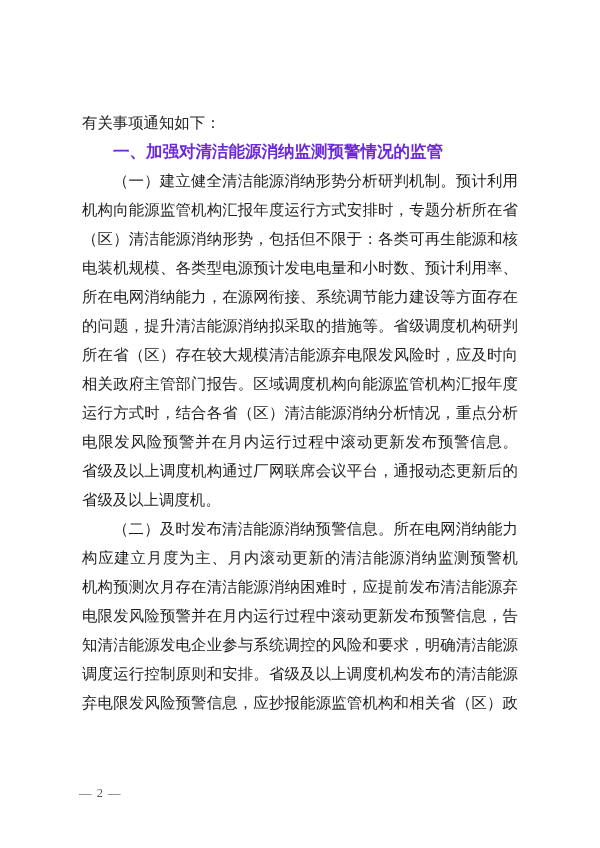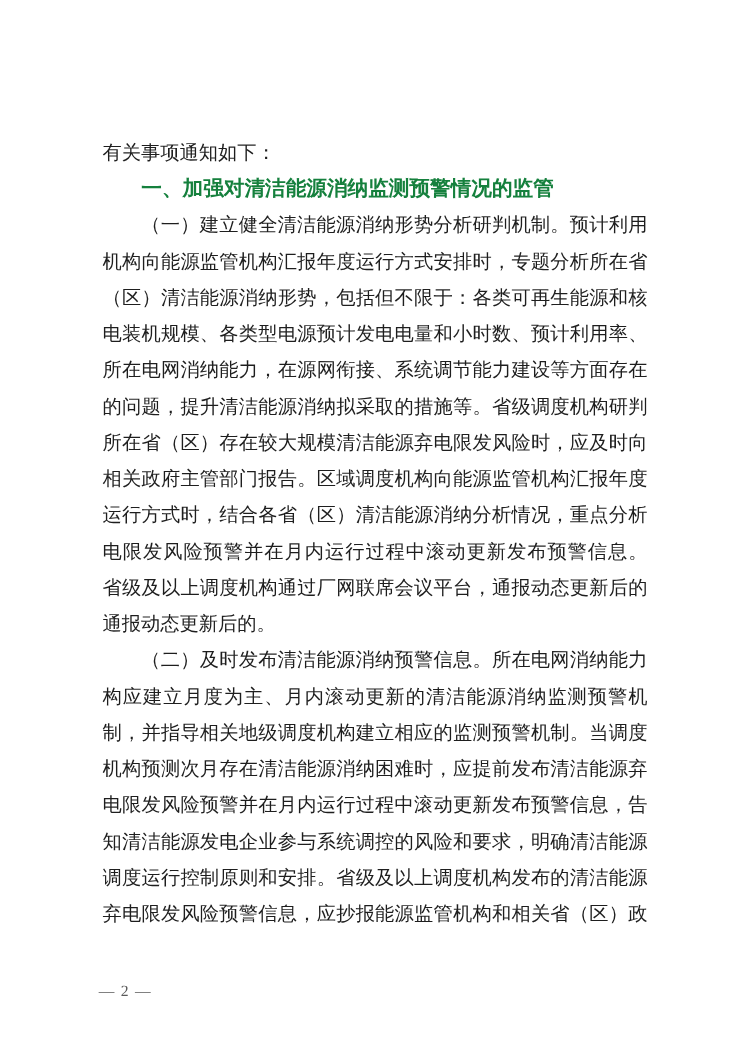--- a/index.html
+++ b/index.html
@@ -34,21 +34,21 @@
     text-align-last: justify;
     text-justify: distribute;
   }
   .ind {
     text-indent: 31px;
   }
   .heading {
     font-family: "Liberation Sans", "DejaVu Sans", sans-serif;
     font-weight: bold;
     font-size: 16.5px;
-    color: #15803d;
+    color: #6d28d9;
   }
   .footer {
     position: absolute;
     left: 79px;
     top: 785px;
     font-size: 12.5px;
     line-height: 16px;
     color: #595959;
     letter-spacing: 1px;
     font-family: "Liberation Serif", "DejaVu Serif", serif;
@@ -65,24 +65,23 @@
     <div class="line jl">机构向能源监管机构汇报年度运行方式安排时，专题分析所在省</div>
     <div class="line jl">（区）清洁能源消纳形势，包括但不限于：各类可再生能源和核</div>
     <div class="line jl">电装机规模、各类型电源预计发电电量和小时数、预计利用率、</div>
     <div class="line jl">所在电网消纳能力，在源网衔接、系统调节能力建设等方面存在</div>
     <div class="line jl">的问题，提升清洁能源消纳拟采取的措施等。省级调度机构研判</div>
     <div class="line jl">所在省（区）存在较大规模清洁能源弃电限发风险时，应及时向</div>
     <div class="line jl">相关政府主管部门报告。区域调度机构向能源监管机构汇报年度</div>
     <div class="line jl">运行方式时，结合各省（区）清洁能源消纳分析情况，重点分析</div>
     <div class="line jl">电限发风险预警并在月内运行过程中滚动更新发布预警信息。</div>
     <div class="line jl">省级及以上调度机构通过厂网联席会议平台，通报动态更新后的</div>
-    <div class="line">通报动态更新后的。</div>
+    <div class="line">省级及以上调度机。</div>
     <div class="line ind jl">（二）及时发布清洁能源消纳预警信息。所在电网消纳能力</div>
     <div class="line jl">构应建立月度为主、月内滚动更新的清洁能源消纳监测预警机</div>
-    <div class="line jl">制，并指导相关地级调度机构建立相应的监测预警机制。当调度</div>
     <div class="line jl">机构预测次月存在清洁能源消纳困难时，应提前发布清洁能源弃</div>
     <div class="line jl">电限发风险预警并在月内运行过程中滚动更新发布预警信息，告</div>
     <div class="line jl">知清洁能源发电企业参与系统调控的风险和要求，明确清洁能源</div>
     <div class="line jl">调度运行控制原则和安排。省级及以上调度机构发布的清洁能源</div>
     <div class="line jl">弃电限发风险预警信息，应抄报能源监管机构和相关省（区）政</div>
   </div>
   <div class="footer">— 2 —</div>
 </div>
 
 </body></html>

